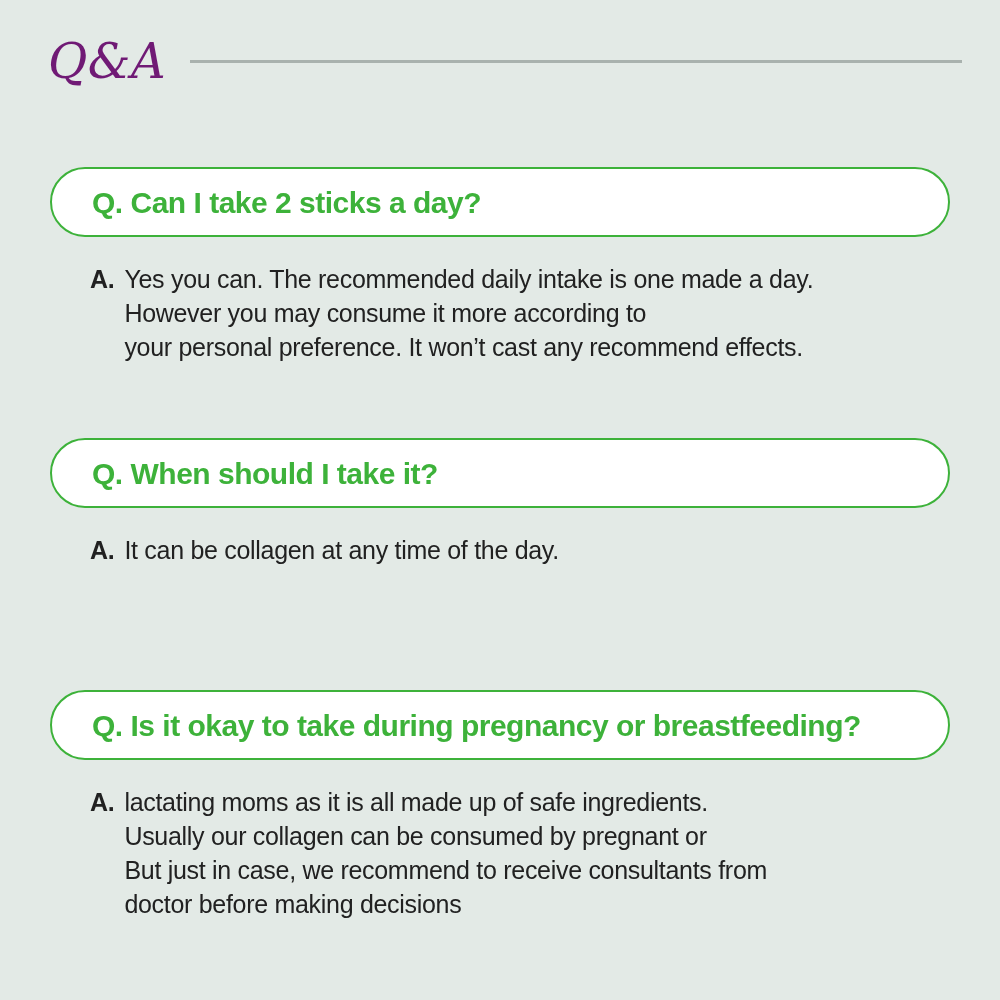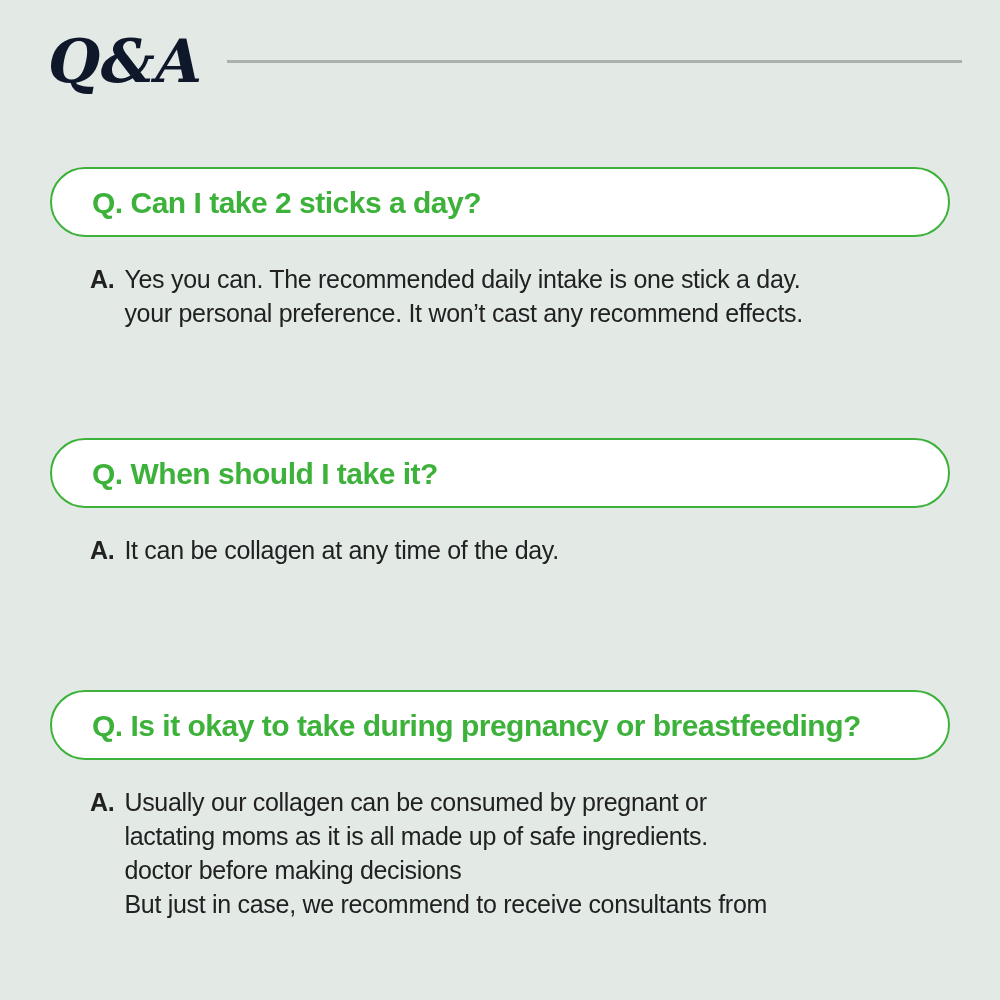--- a/index.html
+++ b/index.html
@@ -20,23 +20,23 @@
   .canvas{position:relative;width:1000px;height:1000px;}
 
   
   .header{
     position:absolute;left:48px;top:30px;width:914px;height:62px;
     display:flex;align-items:center;gap:24px;
   }
   .title{
     font-family:"DejaVu Serif", serif;
     font-style:italic;
-    font-size:60px;
-    font-weight:700;
-    color:#0f172a;
+    font-size:48px;
+    font-weight:400;
+    color:#701a75;
     letter-spacing:0.5px;
     white-space:nowrap;
     line-height:1;
   }
   .rule{flex:1;height:3px;background:var(--rule);}
 
   
   .qa{position:absolute;left:50px;width:900px;}
   .qa1{top:167px;}
   .qa2{top:438px;}
@@ -90,21 +90,22 @@
     <span class="rule"></span>
   </div>
 
   <section class="qa qa1">
     <div class="pill">
       <span class="q-text">Q. Can I take 2 sticks a day?</span>
     </div>
     <div class="answer">
       <span class="a-label">A.</span>
       <div class="a-lines">
-        <div class="a-line">Yes you can. The recommended daily intake is one stick a day.</div>
+        <div class="a-line">Yes you can. The recommended daily intake is one made a day.</div>
+        <div class="a-line">However you may consume it more according to</div>
         <div class="a-line">your personal preference. It won’t cast any recommend effects.</div>
       </div>
     </div>
   </section>
 
   <section class="qa qa2">
     <div class="pill">
       <span class="q-text">Q. When should I take it?</span>
     </div>
     <div class="answer">
@@ -115,21 +116,21 @@
     </div>
   </section>
 
   <section class="qa qa3">
     <div class="pill">
       <span class="q-text">Q. Is it okay to take during pregnancy or breastfeeding?</span>
     </div>
     <div class="answer">
       <span class="a-label">A.</span>
       <div class="a-lines">
+        <div class="a-line">lactating moms as it is all made up of safe ingredients.</div>
         <div class="a-line">Usually our collagen can be consumed by pregnant or</div>
-        <div class="a-line">lactating moms as it is all made up of safe ingredients.</div>
+        <div class="a-line">But just in case, we recommend to receive consultants from</div>
         <div class="a-line">doctor before making decisions</div>
-        <div class="a-line">But just in case, we recommend to receive consultants from</div>
       </div>
     </div>
   </section>
 
 </div>
 
 </body></html>

